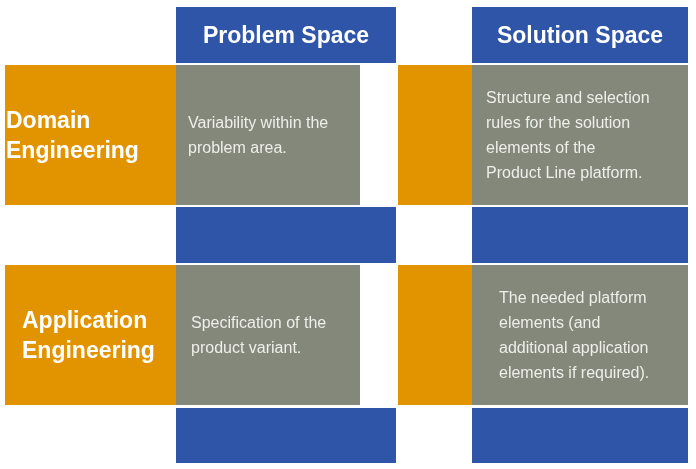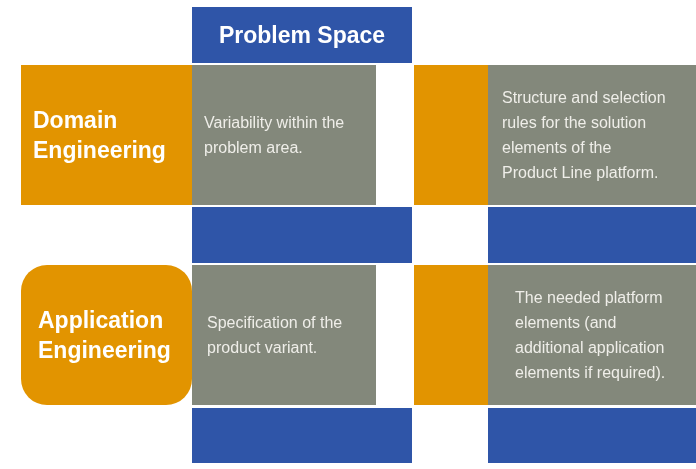--- a/index.html
+++ b/index.html
@@ -15,21 +15,21 @@
     background: var(--background);
     font-family: "Liberation Sans", sans-serif;
   }
   .canvas {
     position: relative;
     width: 696px;
     height: 469px;
     background: var(--background);
     overflow: hidden;
   }
-  .abs { position: absolute; margin-left: 16px; }
+  .abs { position: absolute; }
 
   
   .col-header {
     background: var(--header_blue);
     color: var(--header_text);
     font-size: 23px;
     font-weight: 700;
     display: flex;
     align-items: center;
     justify-content: center;
@@ -54,22 +54,22 @@
     font-size: 23px;
     font-weight: 700;
     line-height: 30px;
     white-space: pre-line;
     display: flex;
     align-items: center;
     left: 5px;
     width: 171px;
     height: 140px;
   }
-  .row-header.r1 { top: 65px;  padding-left: 12px; }
-  .row-header.r2 { top: 265px; padding-left: 17px; border-radius: 26px; }
+  .row-header.r1 { top: 65px;  padding-left: 1px; }
+  .row-header.r2 { top: 265px; padding-left: 17px; }
 
   
   .orange-strip {
     background: var(--row_orange);
     left: 398px;
     width: 74px;
     height: 140px;
   }
   .orange-strip.r1 { top: 65px; }
   .orange-strip.r2 { top: 265px; }
@@ -93,20 +93,21 @@
   .cell.c2r1 { padding-left: 14px; padding-right: 22px; }
   .cell.c1r2 { padding-left: 15px; padding-right: 20px; }
   .cell.c2r2 { padding-left: 27px; padding-right: 6px; }
 </style>
 </head>
 <body>
 
 <div class="canvas">
 
   <div class="abs col-header c1">Problem Space</div>
+  <div class="abs col-header c2">Solution Space</div>
 
   <div class="abs row-header r1">Domain
 Engineering</div>
   <div class="abs row-header r2">Application
 Engineering</div>
 
   <div class="abs orange-strip r1"></div>
   <div class="abs orange-strip r2"></div>
 
   <div class="abs cell c1 r1 c1r1">Variability within the

